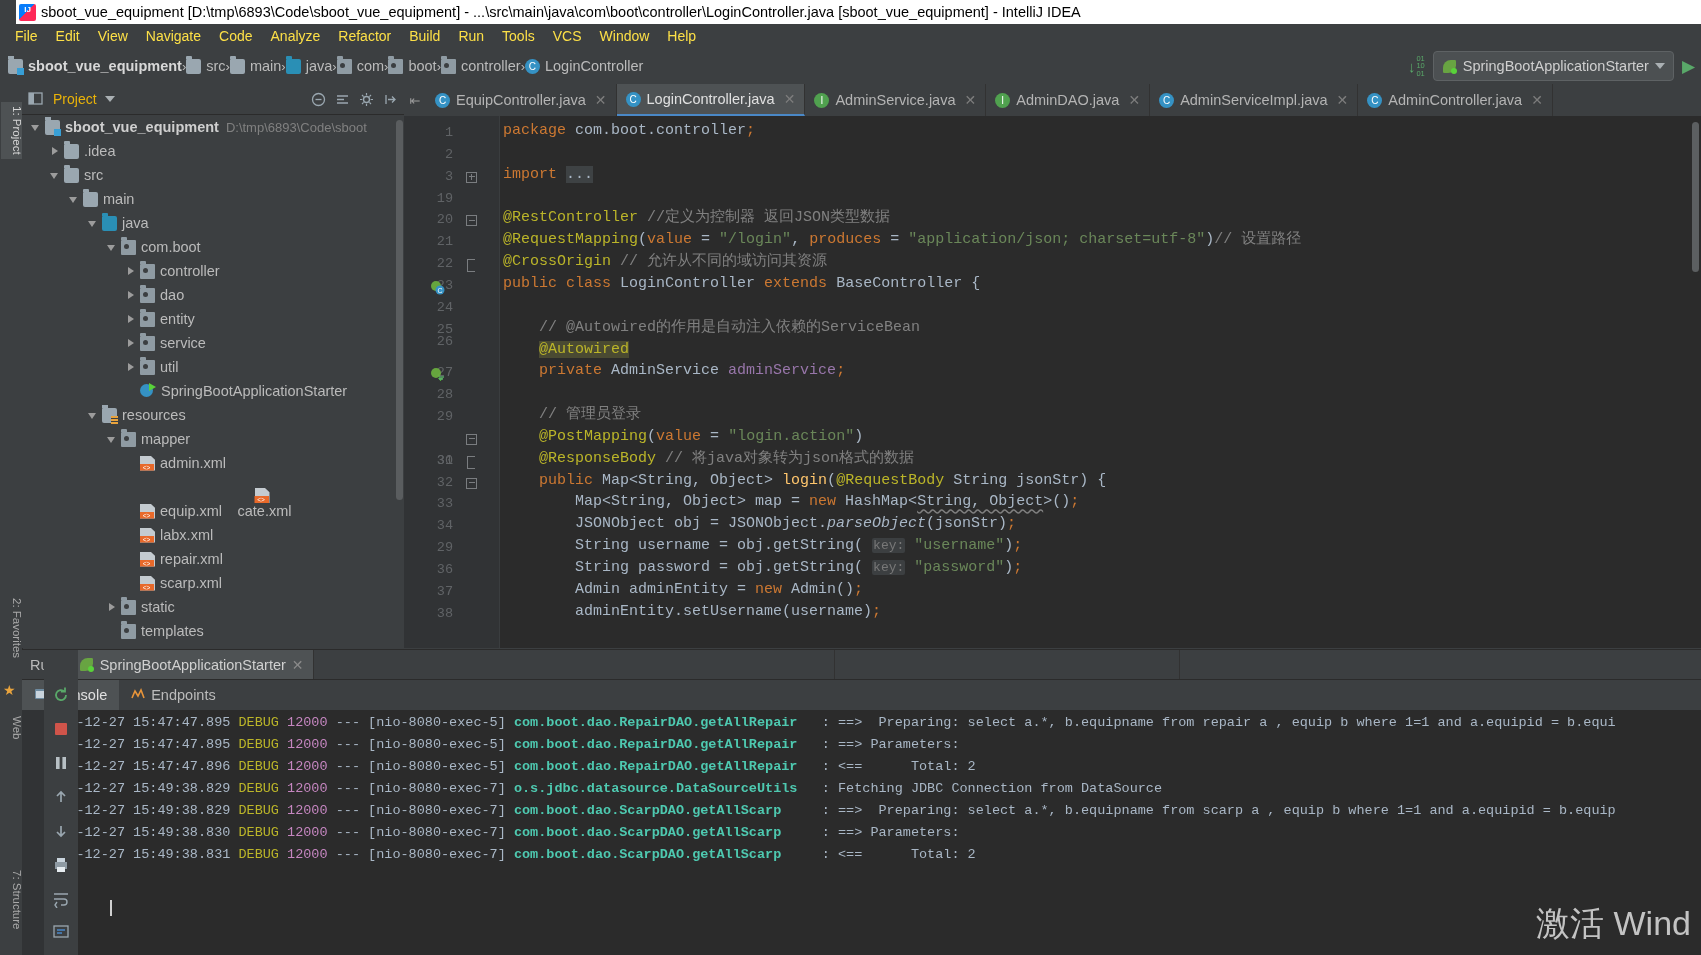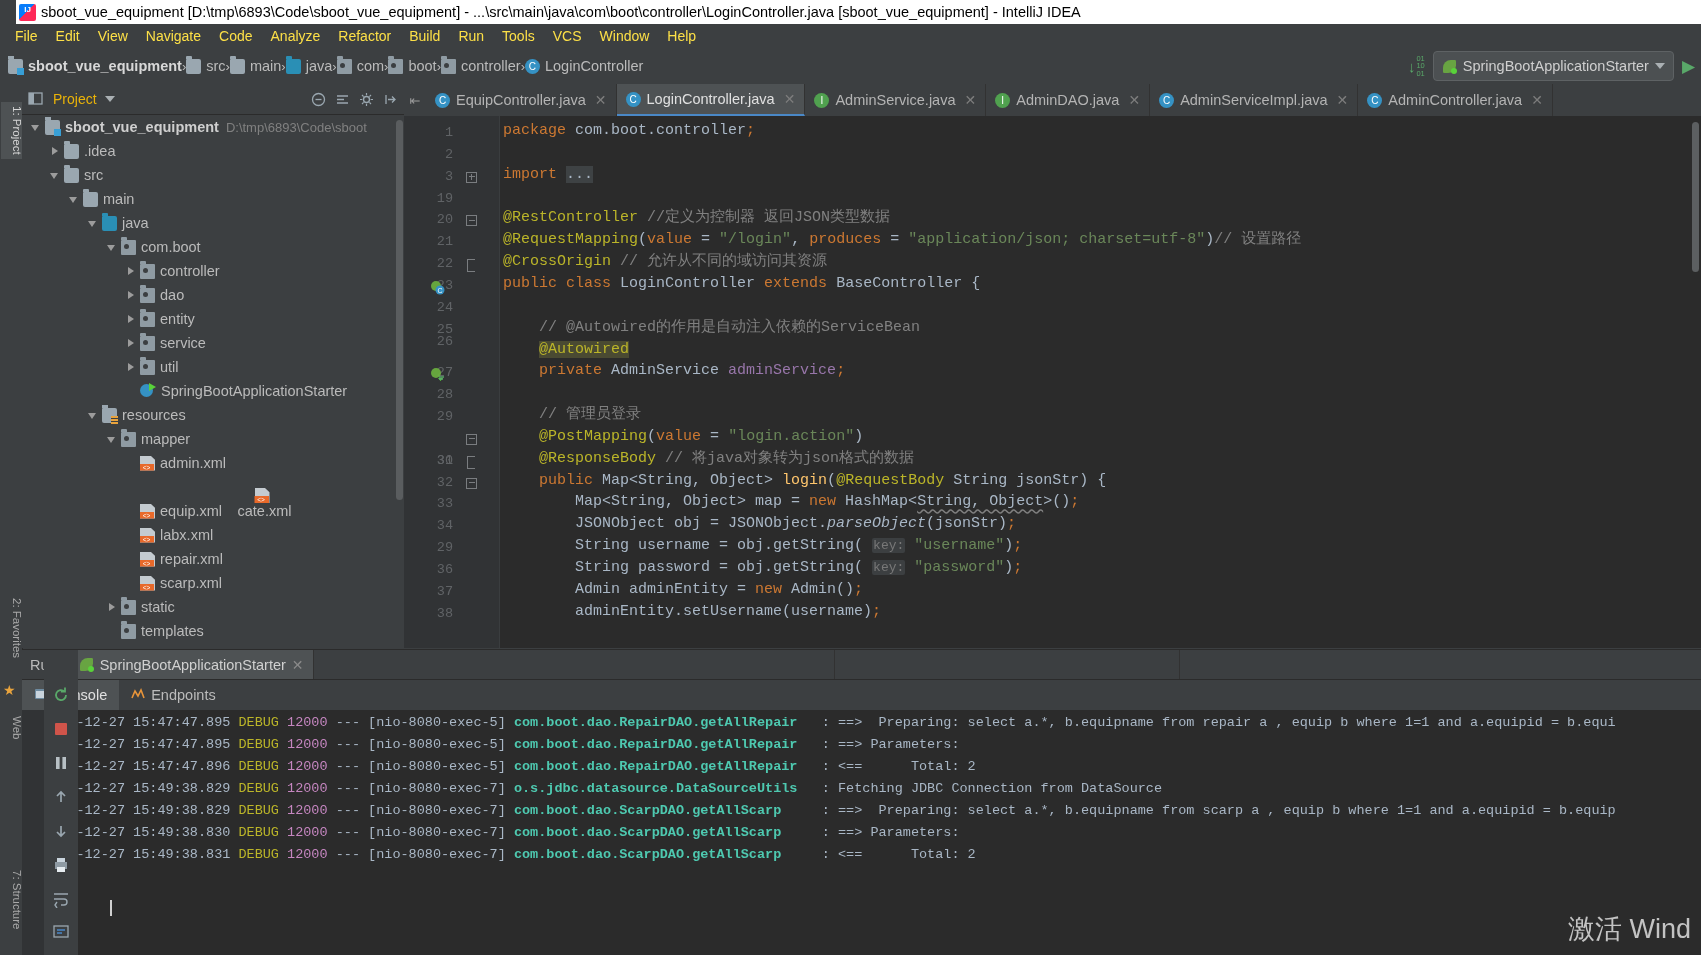--- a/index.html
+++ b/index.html
@@ -210,21 +210,21 @@
   .lg-thread{color:#a9b7c6;}
   .lg-cls{color:#4ec9b0;font-weight:bold;}
   .lg-msg{color:#a9b7c6;}
   .console-gutter{position:absolute;left:0;top:0;width:22px;height:100%;background:#313335;}
   .run-side{position:absolute;left:22px;top:0;width:34px;bottom:0;background:#3c3f41;}
   .side-btn{position:absolute;left:8px;width:18px;height:18px;}
   .caret-cursor{position:absolute;left:110px;top:856px;width:2px;height:16px;background:#d0d0d0;}
 
   
   .watermark{
-    position:absolute;right:10px;bottom:8px;color:#d8d8d8;font-size:27px;
+    position:absolute;right:10px;bottom:8px;color:#d8d8d8;font-size:34px;
     opacity:.88;white-space:nowrap;font-family:"Liberation Sans",sans-serif;margin-left:32px;
   }
 </style>
 </head>
 <body>
 
 <div class="root">
 
   <div class="titlebar">
     <div class="ij-logo"></div>

